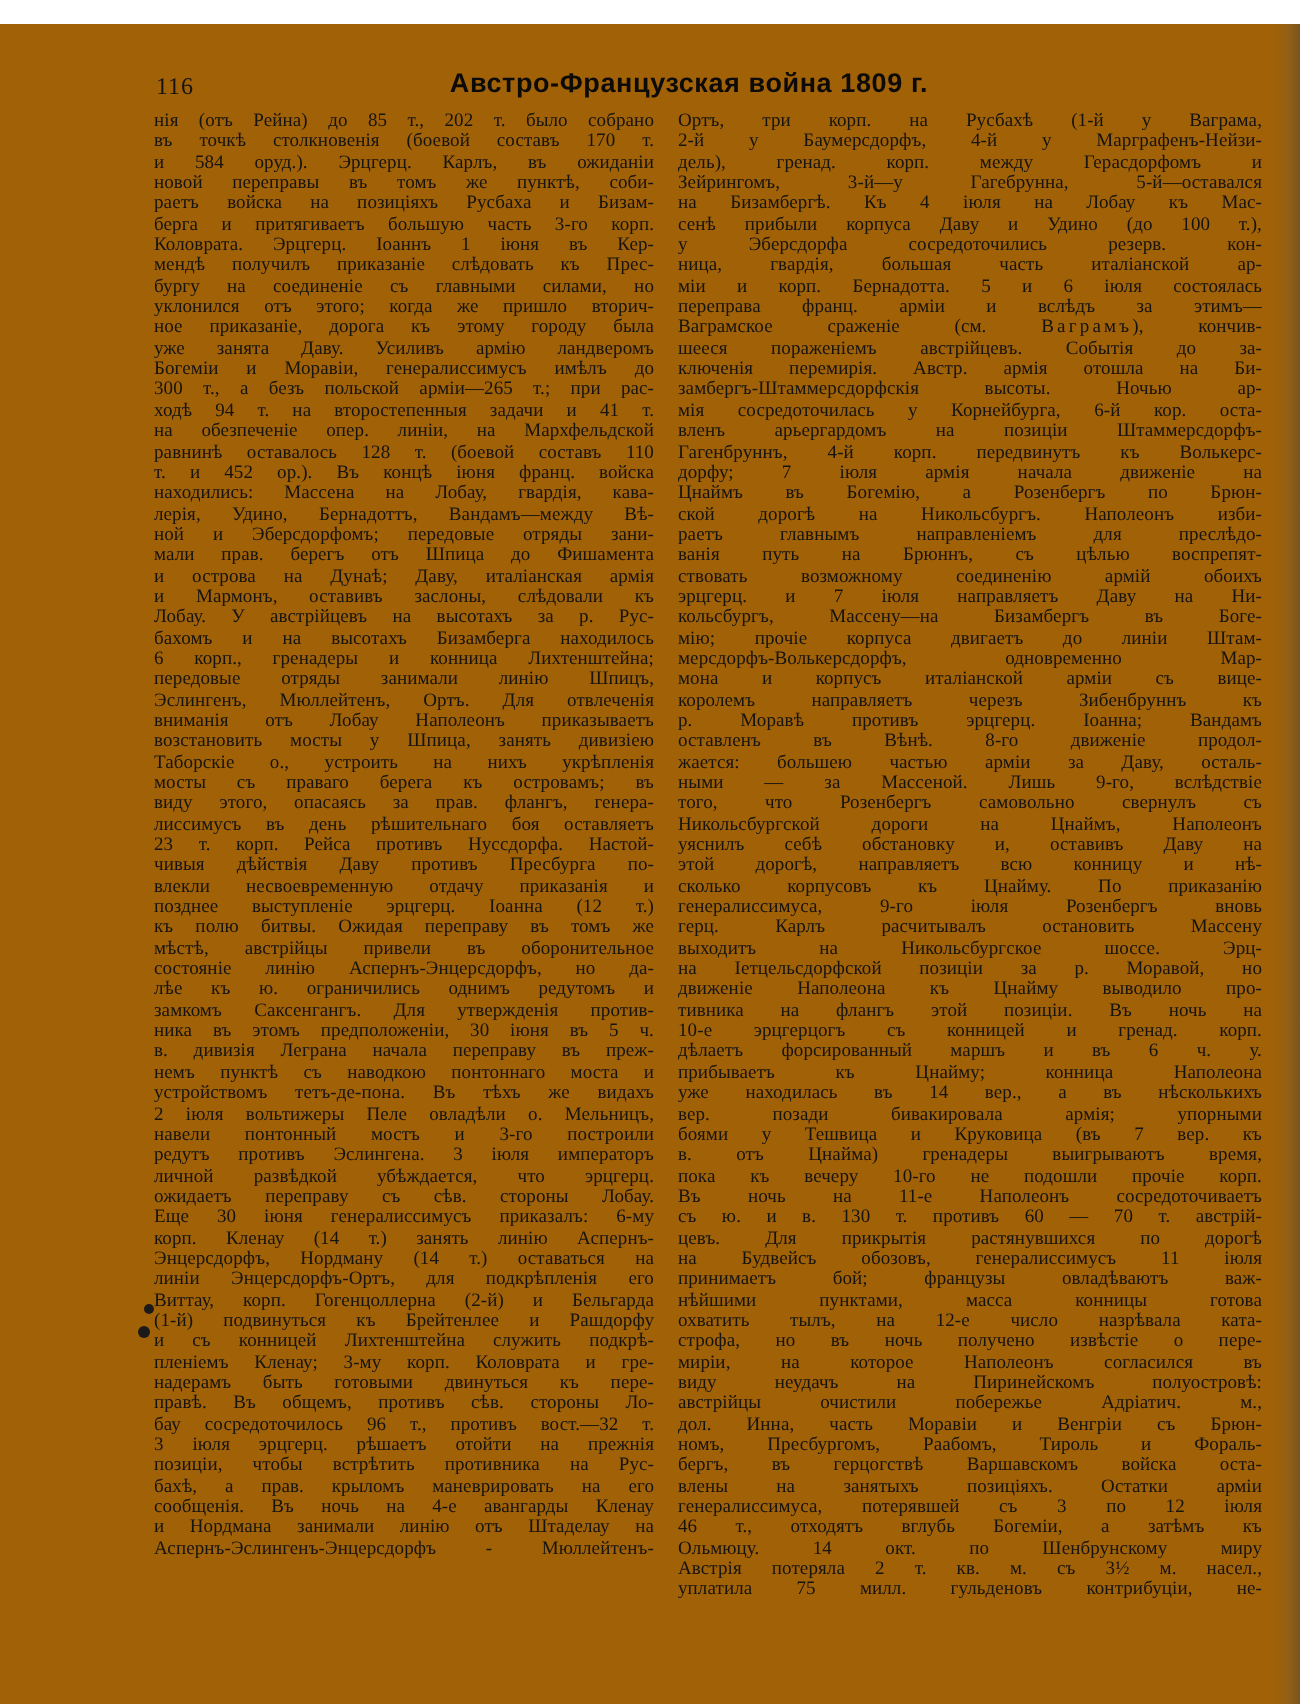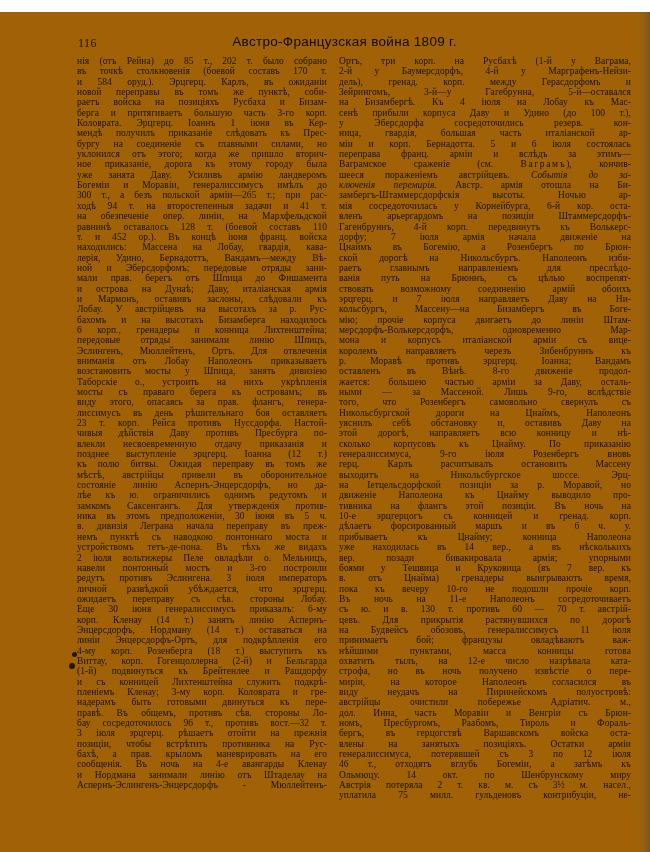--- a/index.html
+++ b/index.html
@@ -26,40 +26,40 @@
   .header{
     position:absolute;top:22px;left:77px;right:30px;height:18px;
   }
   .page-number{
     position:absolute;left:1px;top:2px;
     font-size:12px;letter-spacing:.5px;
   }
   .page-title{
     position:absolute;left:0;right:8px;top:0;text-align:center;
     font-family:"Liberation Sans", sans-serif;
-    font-weight:normal;font-size:13.5px;letter-spacing:.3px;
+    font-weight:bold;font-size:13.5px;letter-spacing:.3px;
     color:#0d0b09;
   }
   .textblock{
     position:absolute;left:77px;top:44px;
     display:flex;
   }
   .col{display:block;}
   .col-left{width:250px;margin-right:12px;}
   .col-right{width:292px;}
   .line{
     height:10.35px;line-height:10.35px;
     font-size:9.5px;
     text-align:justify;
     text-align-last:justify;
     white-space:nowrap;
     overflow:hidden;
     letter-spacing:.05px;
   }
-  .line .it{font-style:italic;}
+  .line .it{}
   .line .sp{letter-spacing:1.6px;}
   .speck{position:absolute;background:#1c1a18;border-radius:50%;pointer-events:none;}
   .speck1{left:72px;top:640px;width:5px;height:5px;}
   .speck2{left:69px;top:651px;width:6px;height:6px;}
 </style>
 </head>
 <body>
 
 <div class="page">
   <div class="header">
@@ -119,21 +119,20 @@
         <div class="line">устройствомъ тетъ-де-пона. Въ тѣхъ же видахъ</div>
         <div class="line">2 іюля вольтижеры Пеле овладѣли о. Мельницъ,</div>
         <div class="line">навели понтонный мостъ и 3-го построили</div>
         <div class="line">редутъ противъ Эслингена. 3 іюля императоръ</div>
         <div class="line">личной развѣдкой убѣждается, что эрцгерц.</div>
         <div class="line">ожидаетъ переправу съ сѣв. стороны Лобау.</div>
         <div class="line">Еще 30 іюня генералиссимусъ приказалъ: 6-му</div>
         <div class="line">корп. Кленау (14 т.) занять линію Аспернъ-</div>
         <div class="line">Энцерсдорфъ, Нордману (14 т.) оставаться на</div>
         <div class="line">линіи Энцерсдорфъ-Ортъ, для подкрѣпленія его</div>
-        <div class="line">4-му корп. Розенберга (18 т.) выступить къ</div>
         <div class="line">Виттау, корп. Гогенцоллерна (2-й) и Бельгарда</div>
         <div class="line">(1-й) подвинуться къ Брейтенлее и Рашдорфу</div>
         <div class="line">и съ конницей Лихтенштейна служить подкрѣ-</div>
         <div class="line">пленіемъ Кленау; 3-му корп. Коловрата и гре-</div>
         <div class="line">надерамъ быть готовыми двинуться къ пере-</div>
         <div class="line">правѣ. Въ общемъ, противъ сѣв. стороны Ло-</div>
         <div class="line">бау сосредоточилось 96 т., противъ вост.—32 т.</div>
         <div class="line">3 іюля эрцгерц. рѣшаетъ отойти на прежнія</div>
         <div class="line">позиціи, чтобы встрѣтить противника на Рус-</div>
         <div class="line">бахѣ, а прав. крыломъ маневрировать на его</div>

